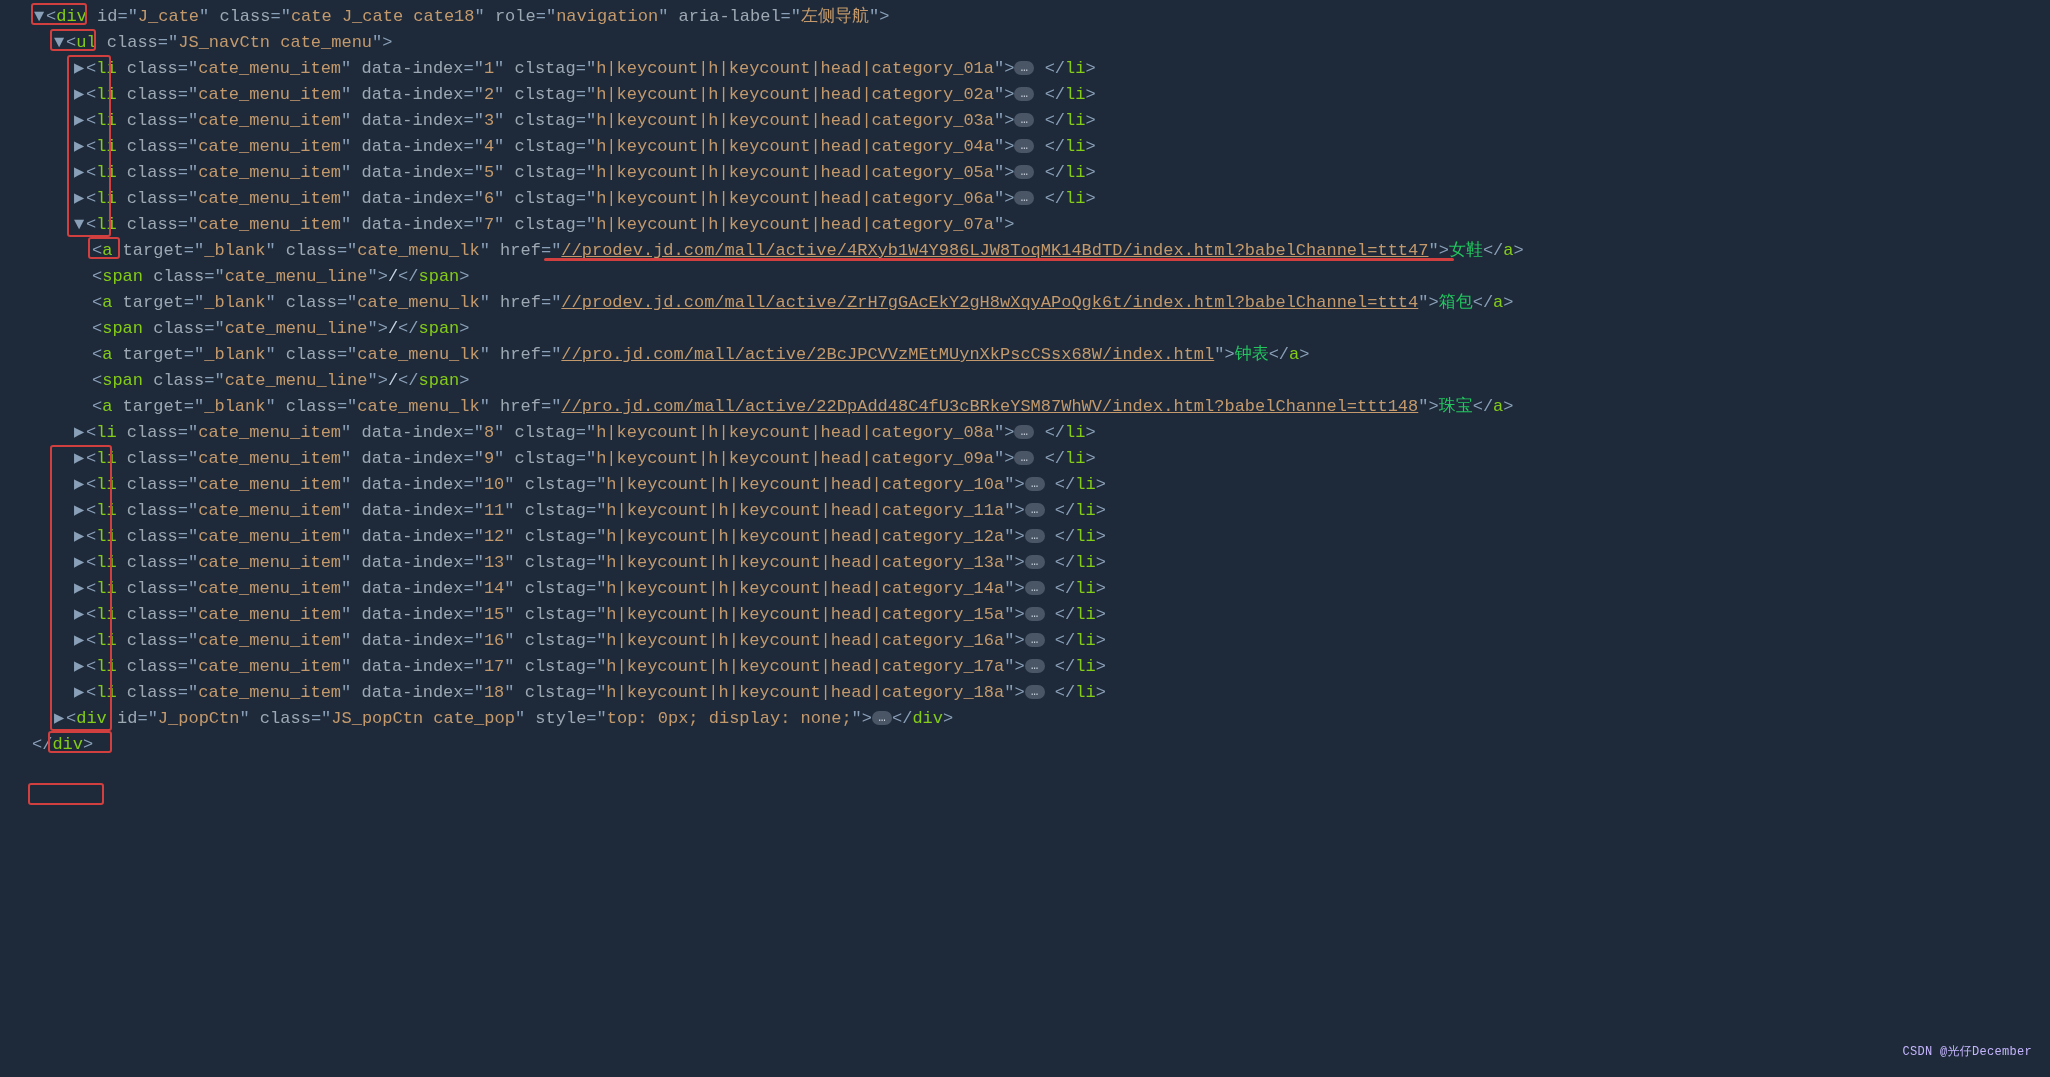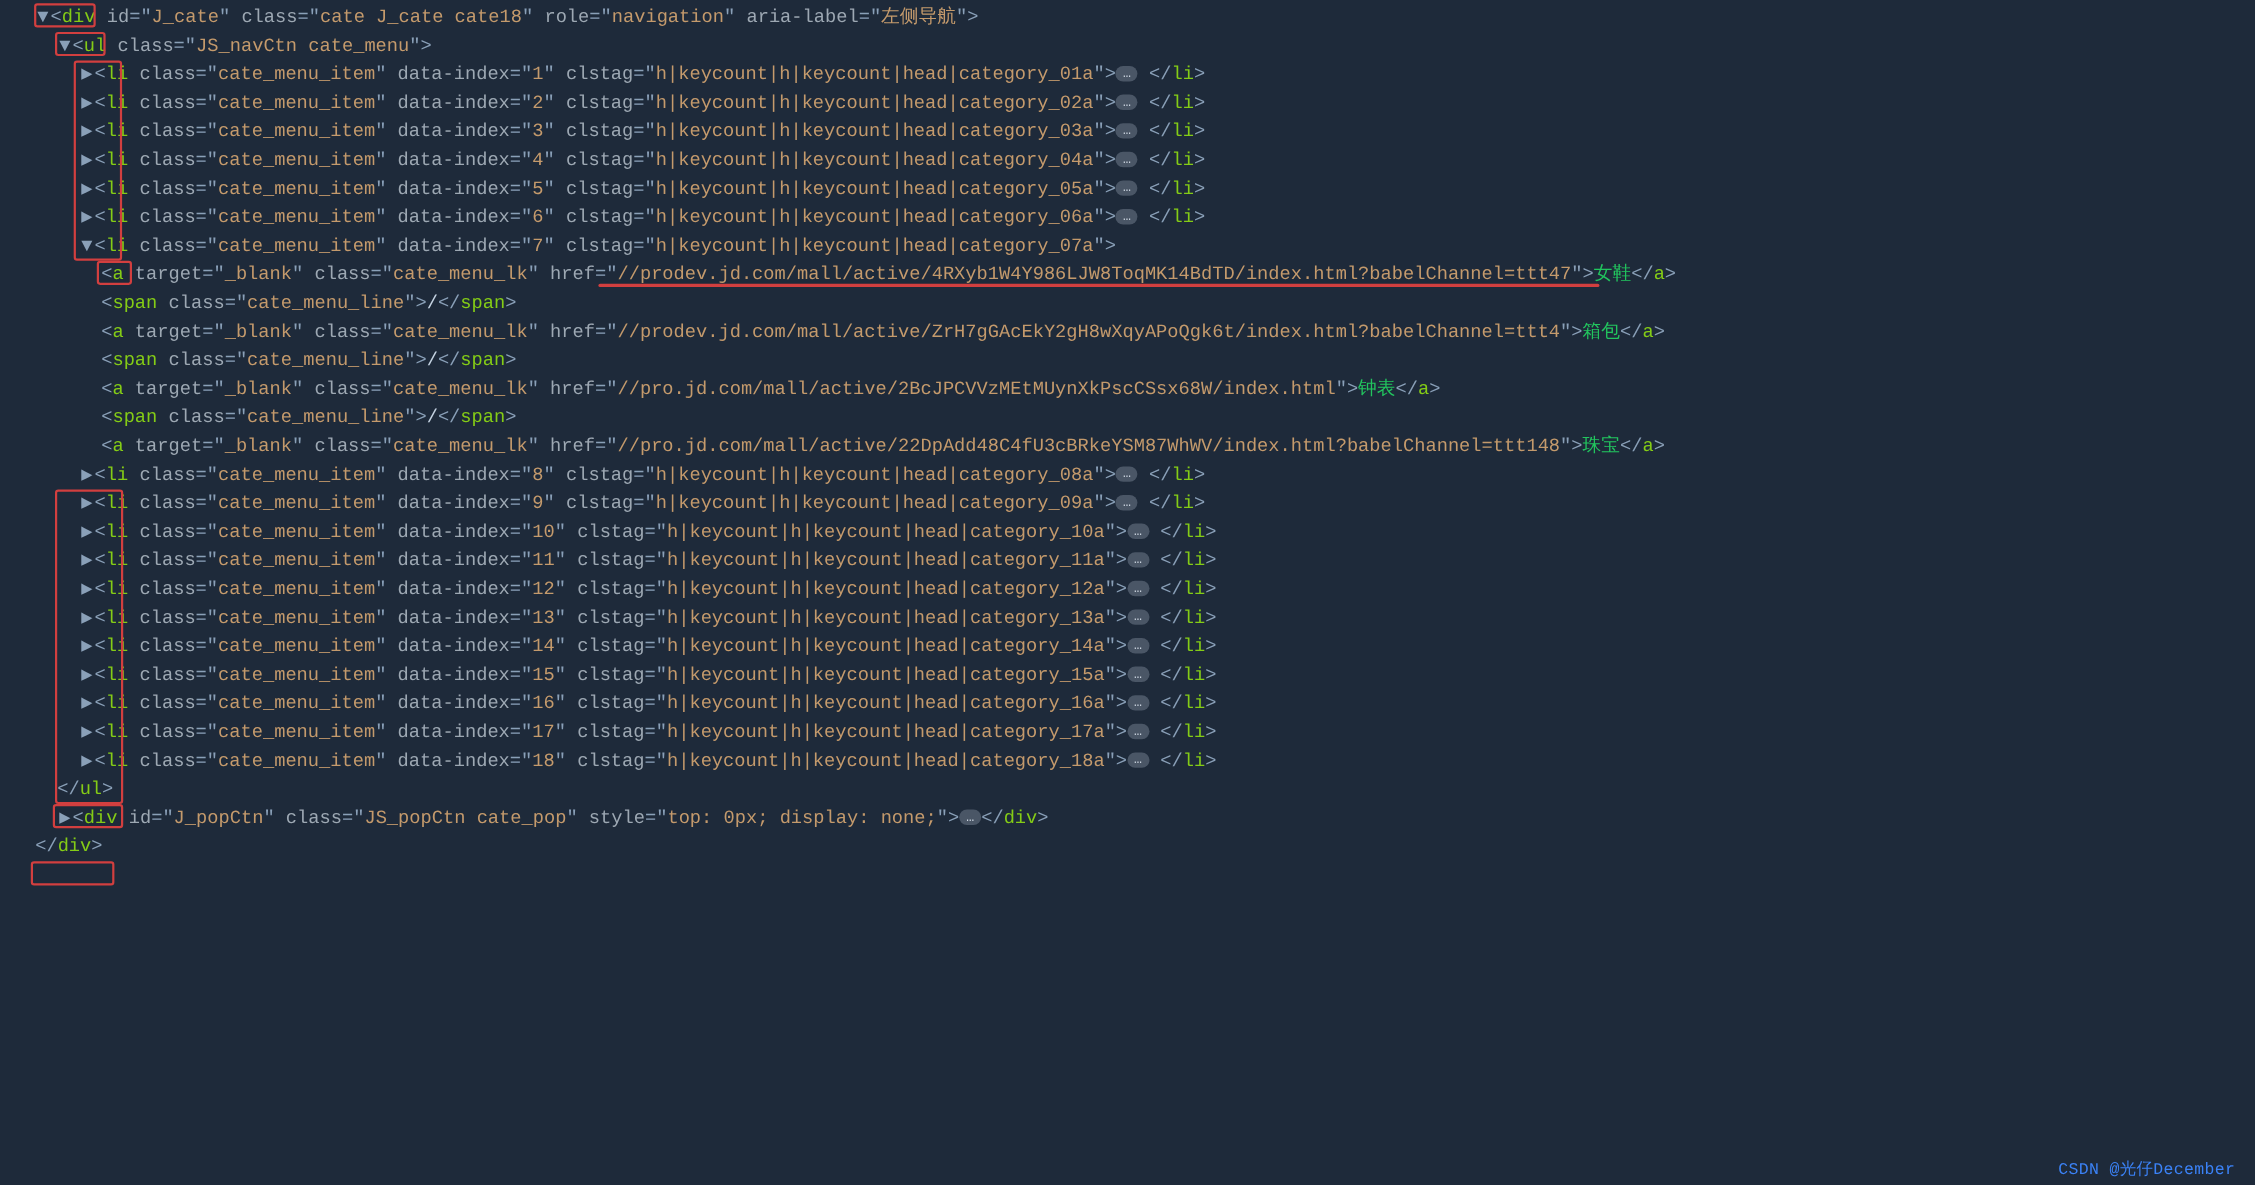--- a/index.html
+++ b/index.html
@@ -26,21 +26,21 @@
   .indent4 { padding-left: 80px; }
 
   .caret { display:inline-block; width:14px; text-align:center; color:#8aa0b8; }
   .caret.open { color:#8aa0b8; }
 
   .punct { color:#8aa0b8; }
   .tagname { color:#84cc16; }       
   .attr { color:#9da8b3; }
   .eq { color:#8aa0b8; }
   .val { color:#c49a6c; }           
-  .url { color:#c49a6c; }
+  .url { color:#c49a6c; text-decoration: underline; }
   .txt { color:#22c55e; }           
   .sep { color:#c5d3e2; }
 
   
   .pill {
     display:inline-flex;
     align-items:center;
     justify-content:center;
     width:20px; height:14px;
     border-radius:7px;
@@ -67,23 +67,23 @@
     height:3px;
     background:#d23f3f;
     border-radius:2px;
     pointer-events:none;
     z-index:5;
   }
 
   .watermark {
     position:absolute;
     right:18px;
-    bottom:0;
-    color:#3b82f6;
-    font-size:15px;
+    bottom:12px;
+    color:#c4b5fd;
+    font-size:12px;
     letter-spacing:0.3px;
   }
 </style>
 </head>
 <body>
 
 <div class="root" id="root">
     <div class="line indent1"><span class="caret open">▼</span><span class="punct">&lt;</span><span class="tagname">div</span><span>&nbsp;</span><span class="attr">id</span><span class="eq">=</span><span class="punct">"</span><span class="val">J_cate</span><span class="punct">"</span><span>&nbsp;</span><span class="attr">class</span><span class="eq">=</span><span class="punct">"</span><span class="val">cate J_cate cate18</span><span class="punct">"</span><span>&nbsp;</span><span class="attr">role</span><span class="eq">=</span><span class="punct">"</span><span class="val">navigation</span><span class="punct">"</span><span>&nbsp;</span><span class="attr">aria-label</span><span class="eq">=</span><span class="punct">"</span><span class="val">左侧导航</span><span class="punct">"</span><span class="punct">&gt;</span></div>
     <div class="line indent2"><span class="caret open">▼</span><span class="punct">&lt;</span><span class="tagname">ul</span><span>&nbsp;</span><span class="attr">class</span><span class="eq">=</span><span class="punct">"</span><span class="val">JS_navCtn cate_menu</span><span class="punct">"</span><span class="punct">&gt;</span></div>
     <div class="line indent3"><span class="caret">▶</span><span class="punct">&lt;</span><span class="tagname">li</span><span>&nbsp;</span><span class="attr">class</span><span class="eq">=</span><span class="punct">"</span><span class="val">cate_menu_item</span><span class="punct">"</span><span>&nbsp;</span><span class="attr">data-index</span><span class="eq">=</span><span class="punct">"</span><span class="val">1</span><span class="punct">"</span><span>&nbsp;</span><span class="attr">clstag</span><span class="eq">=</span><span class="punct">"</span><span class="val">h|keycount|h|keycount|head|category_01a</span><span class="punct">"</span><span class="punct">&gt;</span><span class="pill">…</span><span>&nbsp;</span><span class="punct">&lt;/</span><span class="tagname">li</span><span class="punct">&gt;</span></div>
@@ -104,21 +104,20 @@
     <div class="line indent3"><span class="caret">▶</span><span class="punct">&lt;</span><span class="tagname">li</span><span>&nbsp;</span><span class="attr">class</span><span class="eq">=</span><span class="punct">"</span><span class="val">cate_menu_item</span><span class="punct">"</span><span>&nbsp;</span><span class="attr">data-index</span><span class="eq">=</span><span class="punct">"</span><span class="val">9</span><span class="punct">"</span><span>&nbsp;</span><span class="attr">clstag</span><span class="eq">=</span><span class="punct">"</span><span class="val">h|keycount|h|keycount|head|category_09a</span><span class="punct">"</span><span class="punct">&gt;</span><span class="pill">…</span><span>&nbsp;</span><span class="punct">&lt;/</span><span class="tagname">li</span><span class="punct">&gt;</span></div>
     <div class="line indent3"><span class="caret">▶</span><span class="punct">&lt;</span><span class="tagname">li</span><span>&nbsp;</span><span class="attr">class</span><span class="eq">=</span><span class="punct">"</span><span class="val">cate_menu_item</span><span class="punct">"</span><span>&nbsp;</span><span class="attr">data-index</span><span class="eq">=</span><span class="punct">"</span><span class="val">10</span><span class="punct">"</span><span>&nbsp;</span><span class="attr">clstag</span><span class="eq">=</span><span class="punct">"</span><span class="val">h|keycount|h|keycount|head|category_10a</span><span class="punct">"</span><span class="punct">&gt;</span><span class="pill">…</span><span>&nbsp;</span><span class="punct">&lt;/</span><span class="tagname">li</span><span class="punct">&gt;</span></div>
     <div class="line indent3"><span class="caret">▶</span><span class="punct">&lt;</span><span class="tagname">li</span><span>&nbsp;</span><span class="attr">class</span><span class="eq">=</span><span class="punct">"</span><span class="val">cate_menu_item</span><span class="punct">"</span><span>&nbsp;</span><span class="attr">data-index</span><span class="eq">=</span><span class="punct">"</span><span class="val">11</span><span class="punct">"</span><span>&nbsp;</span><span class="attr">clstag</span><span class="eq">=</span><span class="punct">"</span><span class="val">h|keycount|h|keycount|head|category_11a</span><span class="punct">"</span><span class="punct">&gt;</span><span class="pill">…</span><span>&nbsp;</span><span class="punct">&lt;/</span><span class="tagname">li</span><span class="punct">&gt;</span></div>
     <div class="line indent3"><span class="caret">▶</span><span class="punct">&lt;</span><span class="tagname">li</span><span>&nbsp;</span><span class="attr">class</span><span class="eq">=</span><span class="punct">"</span><span class="val">cate_menu_item</span><span class="punct">"</span><span>&nbsp;</span><span class="attr">data-index</span><span class="eq">=</span><span class="punct">"</span><span class="val">12</span><span class="punct">"</span><span>&nbsp;</span><span class="attr">clstag</span><span class="eq">=</span><span class="punct">"</span><span class="val">h|keycount|h|keycount|head|category_12a</span><span class="punct">"</span><span class="punct">&gt;</span><span class="pill">…</span><span>&nbsp;</span><span class="punct">&lt;/</span><span class="tagname">li</span><span class="punct">&gt;</span></div>
     <div class="line indent3"><span class="caret">▶</span><span class="punct">&lt;</span><span class="tagname">li</span><span>&nbsp;</span><span class="attr">class</span><span class="eq">=</span><span class="punct">"</span><span class="val">cate_menu_item</span><span class="punct">"</span><span>&nbsp;</span><span class="attr">data-index</span><span class="eq">=</span><span class="punct">"</span><span class="val">13</span><span class="punct">"</span><span>&nbsp;</span><span class="attr">clstag</span><span class="eq">=</span><span class="punct">"</span><span class="val">h|keycount|h|keycount|head|category_13a</span><span class="punct">"</span><span class="punct">&gt;</span><span class="pill">…</span><span>&nbsp;</span><span class="punct">&lt;/</span><span class="tagname">li</span><span class="punct">&gt;</span></div>
     <div class="line indent3"><span class="caret">▶</span><span class="punct">&lt;</span><span class="tagname">li</span><span>&nbsp;</span><span class="attr">class</span><span class="eq">=</span><span class="punct">"</span><span class="val">cate_menu_item</span><span class="punct">"</span><span>&nbsp;</span><span class="attr">data-index</span><span class="eq">=</span><span class="punct">"</span><span class="val">14</span><span class="punct">"</span><span>&nbsp;</span><span class="attr">clstag</span><span class="eq">=</span><span class="punct">"</span><span class="val">h|keycount|h|keycount|head|category_14a</span><span class="punct">"</span><span class="punct">&gt;</span><span class="pill">…</span><span>&nbsp;</span><span class="punct">&lt;/</span><span class="tagname">li</span><span class="punct">&gt;</span></div>
     <div class="line indent3"><span class="caret">▶</span><span class="punct">&lt;</span><span class="tagname">li</span><span>&nbsp;</span><span class="attr">class</span><span class="eq">=</span><span class="punct">"</span><span class="val">cate_menu_item</span><span class="punct">"</span><span>&nbsp;</span><span class="attr">data-index</span><span class="eq">=</span><span class="punct">"</span><span class="val">15</span><span class="punct">"</span><span>&nbsp;</span><span class="attr">clstag</span><span class="eq">=</span><span class="punct">"</span><span class="val">h|keycount|h|keycount|head|category_15a</span><span class="punct">"</span><span class="punct">&gt;</span><span class="pill">…</span><span>&nbsp;</span><span class="punct">&lt;/</span><span class="tagname">li</span><span class="punct">&gt;</span></div>
     <div class="line indent3"><span class="caret">▶</span><span class="punct">&lt;</span><span class="tagname">li</span><span>&nbsp;</span><span class="attr">class</span><span class="eq">=</span><span class="punct">"</span><span class="val">cate_menu_item</span><span class="punct">"</span><span>&nbsp;</span><span class="attr">data-index</span><span class="eq">=</span><span class="punct">"</span><span class="val">16</span><span class="punct">"</span><span>&nbsp;</span><span class="attr">clstag</span><span class="eq">=</span><span class="punct">"</span><span class="val">h|keycount|h|keycount|head|category_16a</span><span class="punct">"</span><span class="punct">&gt;</span><span class="pill">…</span><span>&nbsp;</span><span class="punct">&lt;/</span><span class="tagname">li</span><span class="punct">&gt;</span></div>
     <div class="line indent3"><span class="caret">▶</span><span class="punct">&lt;</span><span class="tagname">li</span><span>&nbsp;</span><span class="attr">class</span><span class="eq">=</span><span class="punct">"</span><span class="val">cate_menu_item</span><span class="punct">"</span><span>&nbsp;</span><span class="attr">data-index</span><span class="eq">=</span><span class="punct">"</span><span class="val">17</span><span class="punct">"</span><span>&nbsp;</span><span class="attr">clstag</span><span class="eq">=</span><span class="punct">"</span><span class="val">h|keycount|h|keycount|head|category_17a</span><span class="punct">"</span><span class="punct">&gt;</span><span class="pill">…</span><span>&nbsp;</span><span class="punct">&lt;/</span><span class="tagname">li</span><span class="punct">&gt;</span></div>
     <div class="line indent3"><span class="caret">▶</span><span class="punct">&lt;</span><span class="tagname">li</span><span>&nbsp;</span><span class="attr">class</span><span class="eq">=</span><span class="punct">"</span><span class="val">cate_menu_item</span><span class="punct">"</span><span>&nbsp;</span><span class="attr">data-index</span><span class="eq">=</span><span class="punct">"</span><span class="val">18</span><span class="punct">"</span><span>&nbsp;</span><span class="attr">clstag</span><span class="eq">=</span><span class="punct">"</span><span class="val">h|keycount|h|keycount|head|category_18a</span><span class="punct">"</span><span class="punct">&gt;</span><span class="pill">…</span><span>&nbsp;</span><span class="punct">&lt;/</span><span class="tagname">li</span><span class="punct">&gt;</span></div>
-    <div class="line indent2"><span class="punct">&lt;/</span><span class="tagname">ul</span><span class="punct">&gt;</span></div>
     <div class="line indent2"><span class="caret">▶</span><span class="punct">&lt;</span><span class="tagname">div</span><span>&nbsp;</span><span class="attr">id</span><span class="eq">=</span><span class="punct">"</span><span class="val">J_popCtn</span><span class="punct">"</span><span>&nbsp;</span><span class="attr">class</span><span class="eq">=</span><span class="punct">"</span><span class="val">JS_popCtn cate_pop</span><span class="punct">"</span><span>&nbsp;</span><span class="attr">style</span><span class="eq">=</span><span class="punct">"</span><span class="val">top: 0px; display: none;</span><span class="punct">"</span><span class="punct">&gt;</span><span class="pill">…</span><span class="punct">&lt;/</span><span class="tagname">div</span><span class="punct">&gt;</span></div>
     <div class="line indent1"><span class="punct">&lt;/</span><span class="tagname">div</span><span class="punct">&gt;</span></div>
     <div class="watermark">CSDN @光仔December</div>
     <div class="hl" style="left: 31px; top: 3px; width: 56px; height: 22px;"></div>
     <div class="hl" style="left: 50px; top: 29px; width: 46px; height: 22px;"></div>
     <div class="hl" style="left: 67px; top: 55px; width: 44px; height: 182px;"></div>
     <div class="hl" style="left: 88px; top: 237px; width: 32px; height: 22px;"></div>
     <div class="redline" style="left: 544px; top: 258px; width: 910px;"></div>
     <div class="hl" style="left: 50px; top: 445px; width: 62px; height: 286px;"></div>
     <div class="hl" style="left: 48px; top: 731px; width: 64px; height: 22px;"></div>

